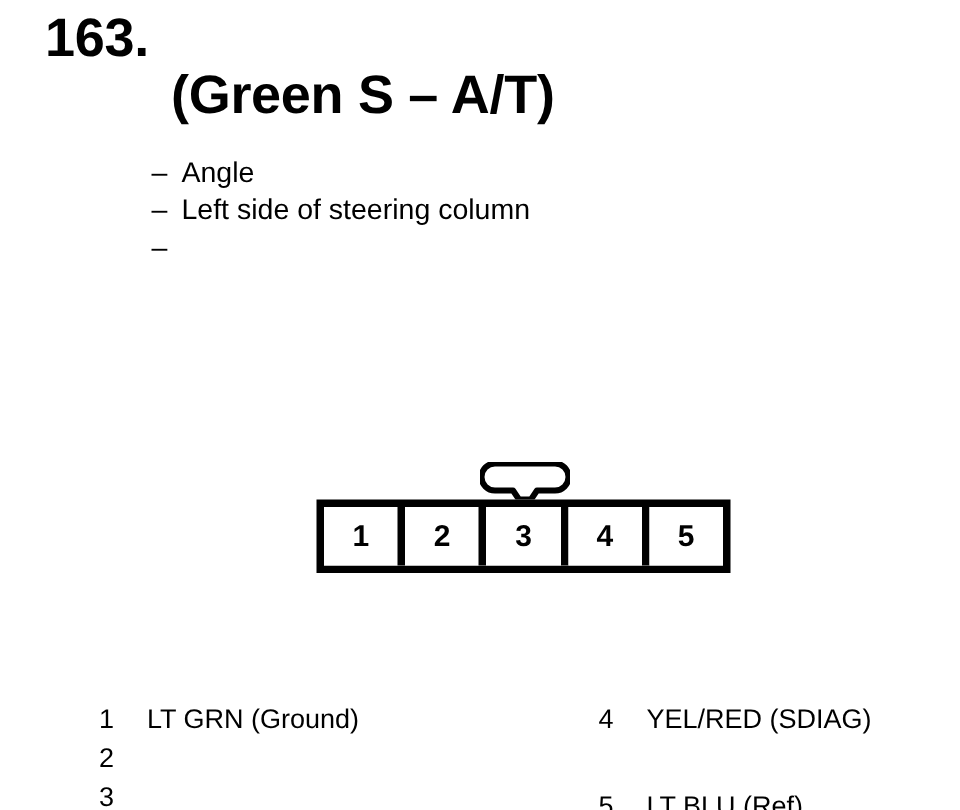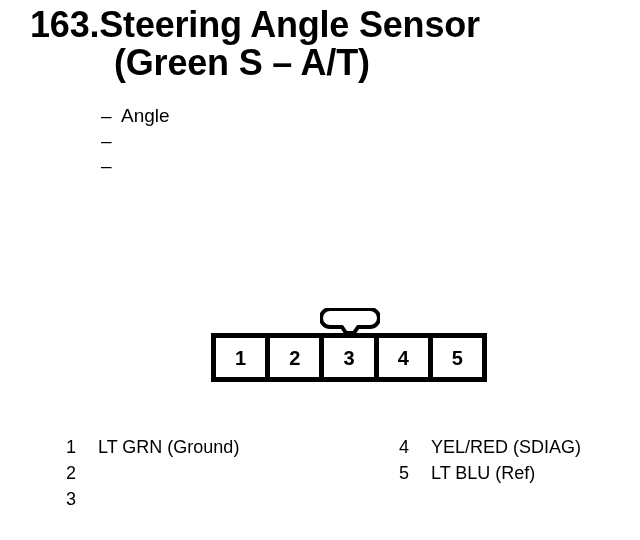--- a/index.html
+++ b/index.html
@@ -139,42 +139,42 @@
     align-items: baseline;
     font-size: 18px;
     line-height: 26px;
     white-space: nowrap;
   }
   .legend-pin {
     flex: 0 0 32px;
     width: 32px;
     display: inline-block;
   }
-  .legend-label { display: inline-block; }
+  .legend-label { display: inline-block; margin-top: 32px; }
 </style>
 </head>
 <body>
 
 <div class="page">
 
   <div class="title-block">
     <div class="title-line title-line-1">
       <span class="title-number">163.</span>
-      <span class="title-main">Steering Angle Sensor</span>
     </div>
     <div class="title-line title-line-2">(Green S – A/T)</div>
   </div>
 
   <div class="spec-list">
     <div class="spec-item">
       <span class="spec-dash">–</span>
       <span class="spec-text">Angle</span>
     </div>
     <div class="spec-item">
       <span class="spec-dash">–</span>
+      <span class="spec-text">Left side of steering column</span>
     </div>
     <div class="spec-item">
       <span class="spec-dash">–</span>
     </div>
   </div>
 
   <div class="connector-wrap">
 
     <div class="connector-tab">
       <svg width="60" height="26" viewBox="0 0 60 26" xmlns="http://www.w3.org/2000/svg">

